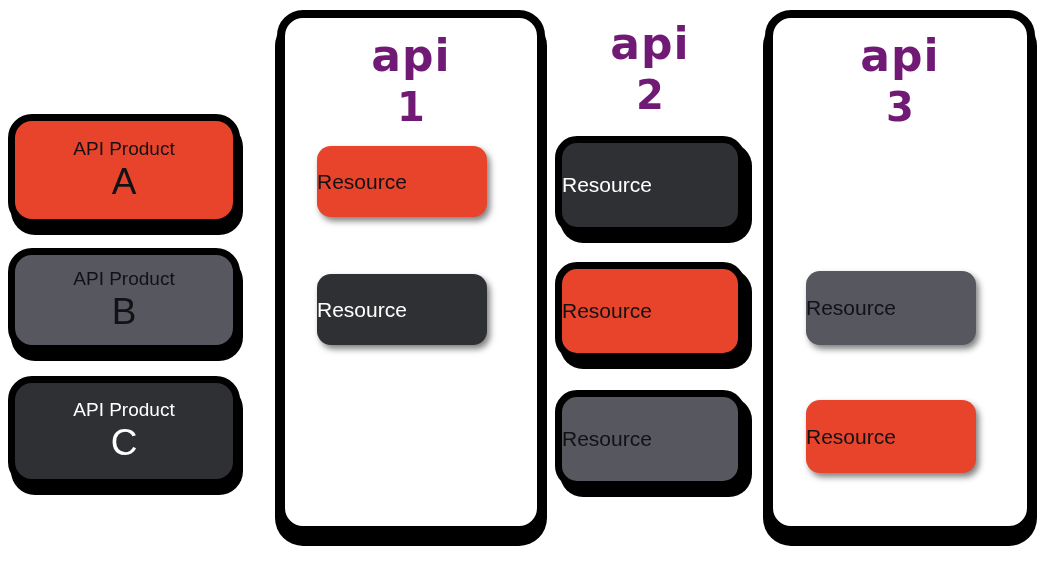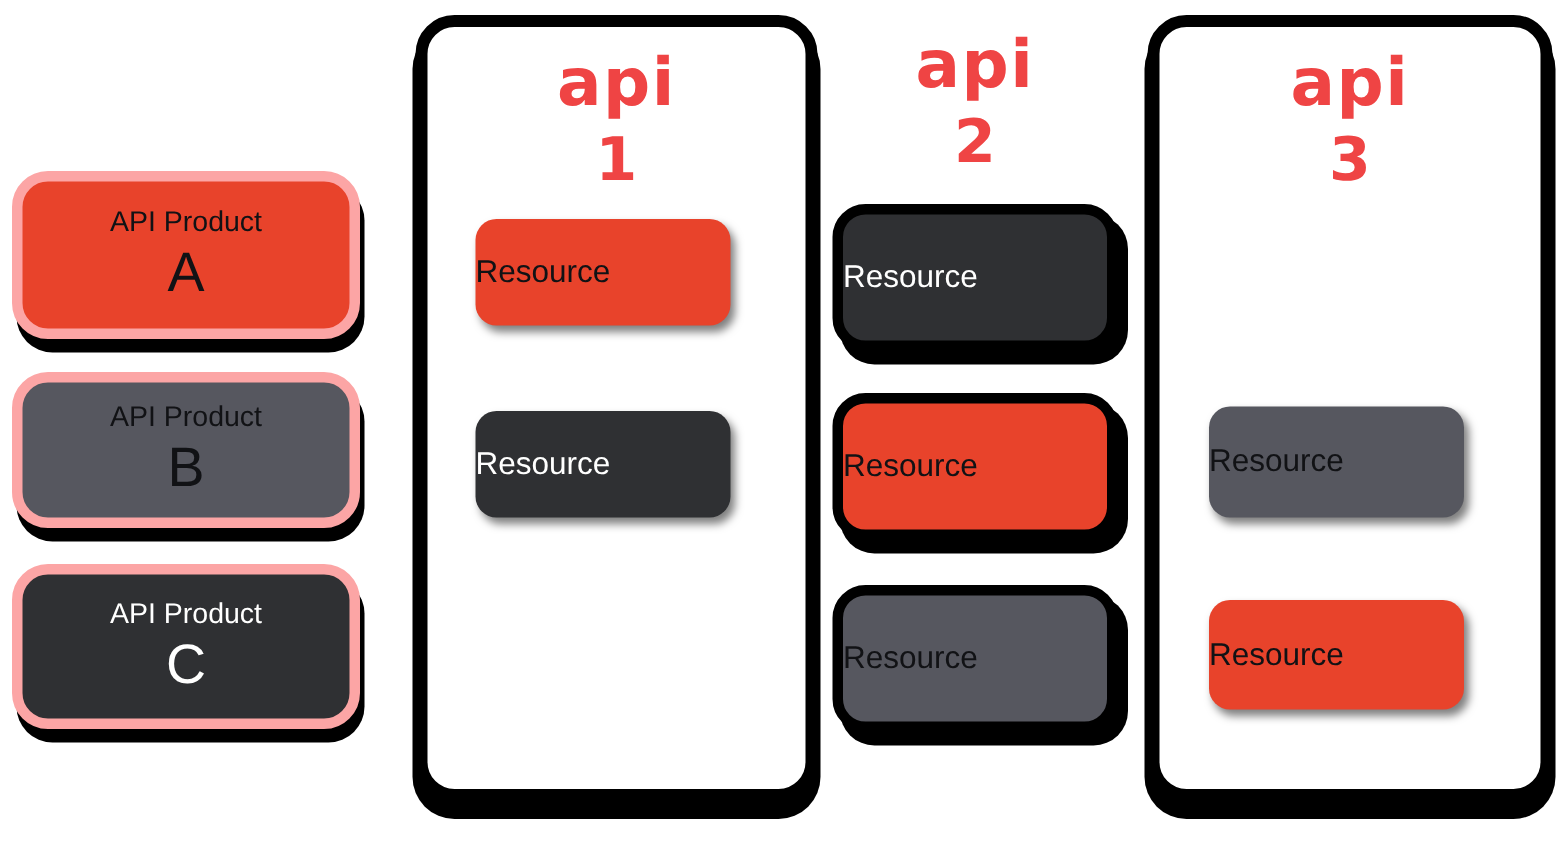--- a/index.html
+++ b/index.html
@@ -9,21 +9,21 @@
     background:#ffffff;
     font-family:"Liberation Sans", sans-serif;
     overflow:hidden;
   }
 
   
   .product-box{
     position:absolute;
     left:8px;width:232px;
     box-sizing:border-box;
-    border:7px solid #fca5a5;
+    border:7px solid #000000;
     border-radius:24px;
     box-shadow:3px 9px 0 0 #000;
     display:flex;flex-direction:column;
     align-items:center;justify-content:center;
     text-align:center;
   }
   .product-box .plabel{font-size:19px;line-height:24px;}
   .product-box .pletter{font-size:37px;line-height:42px;}
   .pA{top:114px;height:112px;background:#E8432B;color:#111215;}
   .pB{top:248px;height:104px;background:#56575F;color:#111215;}
@@ -35,21 +35,21 @@
     box-sizing:border-box;
     background:#ffffff;
     border:8px solid #000;
     border-radius:26px;
     box-shadow:0 10px 0 2px #000;
   }
   .api1{left:277px;width:268px;height:524px;}
   .api3{left:765px;width:270px;height:524px;}
 
   .api-label{
-    color:#ef4444;
+    color:#701a75;
     font-weight:bold;
     text-align:center;
     font-family:"DejaVu Sans", sans-serif;
     user-select:none;
   }
   .api-box .api-label{margin-top:12px;}
   .api-name{display:block;font-size:44px;line-height:52px;letter-spacing:1px;}
   .api-num{display:block;font-size:40px;line-height:50px;}
 
   

